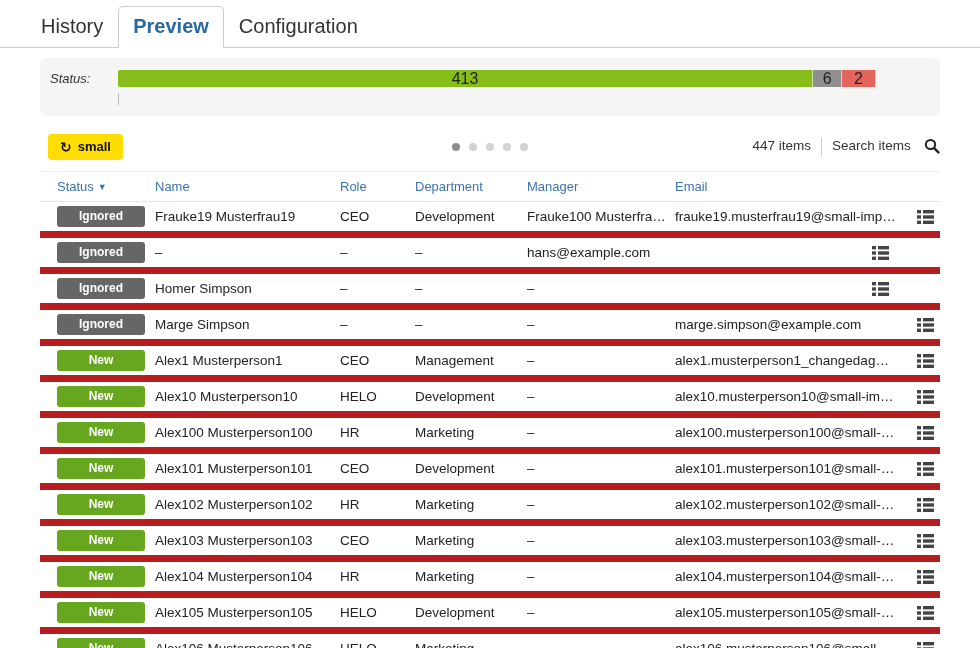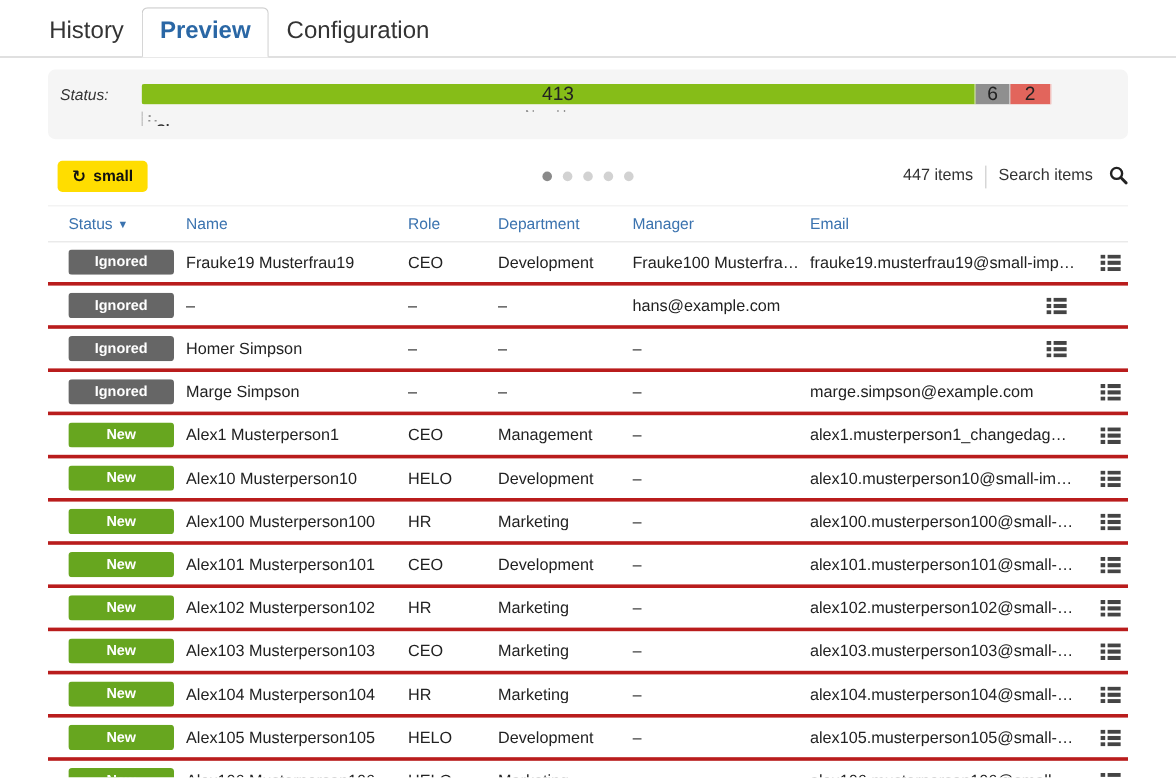--- a/index.html
+++ b/index.html
@@ -172,21 +172,21 @@
   }
   .th { cursor: pointer; white-space: nowrap; }
   .sort-arrow {
     display: inline-block;
     margin-left: 4px;
     font-size: 9px;
     vertical-align: 1px;
   }
   .trow {
     height: 36px;
-    border-bottom: 3px solid #b91c1c;
+    border-bottom: 7px solid #b91c1c;
   }
   .cell {
     white-space: nowrap;
     overflow: hidden;
     color: #222;
     font-size: 13.5px;
   }
   .badge {
     display: inline-block;
     width: 88px;

